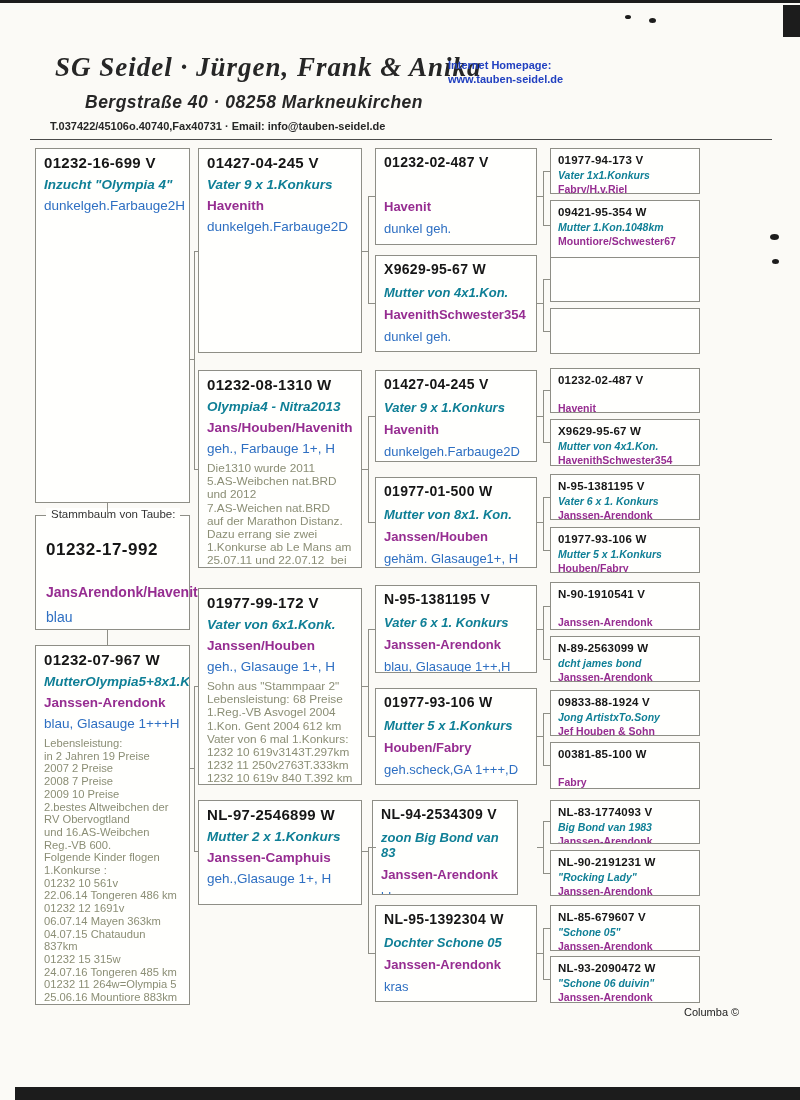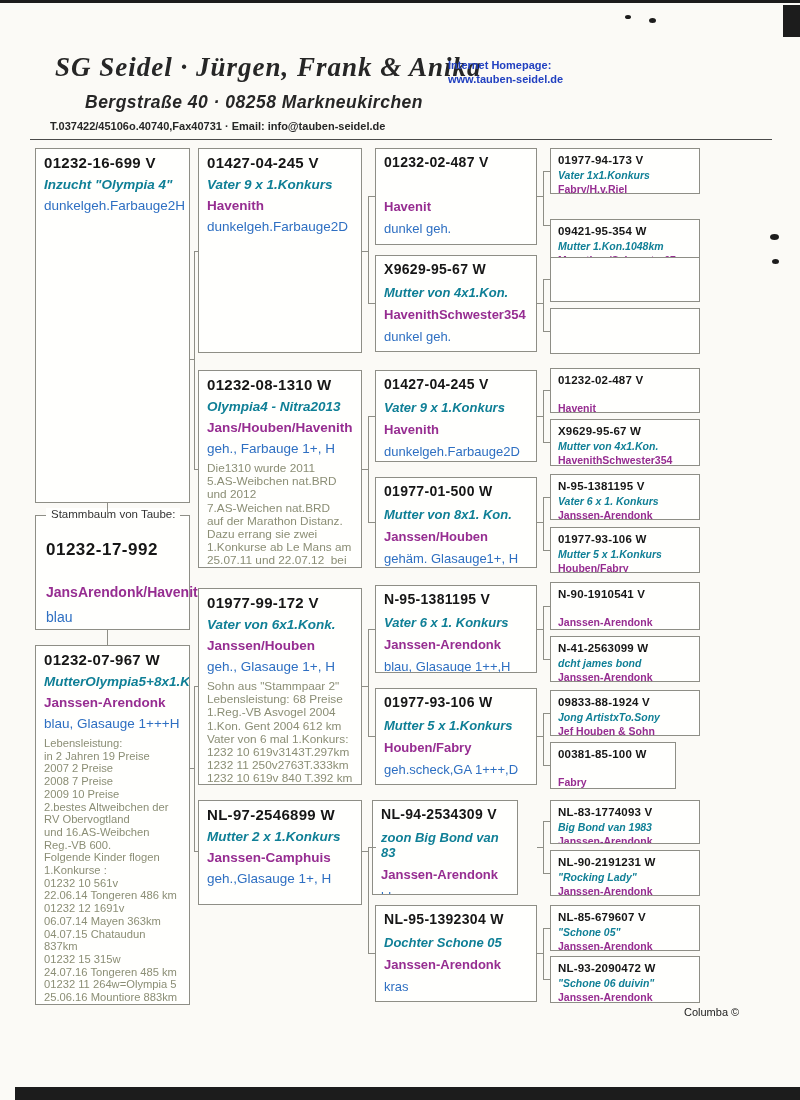--- a/index.html
+++ b/index.html
@@ -189,21 +189,21 @@
   <div class="perf">Dochter Schone 05</div>
   <div class="strain">Janssen-Arendonk</div>
   <div class="clr">kras</div>
 </div>
 
 <div class="pbox g4" style="left:550px;top:148px;width:150px;height:46px">
   <div class="ring">01977-94-173 V</div>
   <div class="perf">Vater 1x1.Konkurs</div>
   <div class="strain">Fabry/H.v.Riel</div>
 </div>
-<div class="pbox g4" style="left:550px;top:219px;width:150px;height:59px">
+<div class="pbox g4" style="left:550px;top:200px;width:150px;height:59px">
   <div class="ring">09421-95-354 W</div>
   <div class="perf">Mutter 1.Kon.1048km</div>
   <div class="strain">Mountiore/Schwester67</div>
 </div>
 <div class="pbox g4" style="left:550px;top:257px;width:150px;height:45px">
   <div class="ring"></div>
   <div class="perf"></div>
   <div class="strain"></div>
 </div>
 <div class="pbox g4" style="left:550px;top:308px;width:150px;height:46px">
@@ -230,30 +230,30 @@
   <div class="ring">01977-93-106 W</div>
   <div class="perf">Mutter 5 x 1.Konkurs</div>
   <div class="strain">Houben/Fabry</div>
 </div>
 <div class="pbox g4" style="left:550px;top:582px;width:150px;height:48px">
   <div class="ring">N-90-1910541 V</div>
   <div class="perf"></div>
   <div class="strain">Janssen-Arendonk</div>
 </div>
 <div class="pbox g4" style="left:550px;top:636px;width:150px;height:46px">
-  <div class="ring">N-41-2563099 W</div>
+  <div class="ring">N-89-2563099 W</div>
   <div class="perf">dcht james bond</div>
   <div class="strain">Janssen-Arendonk</div>
 </div>
 <div class="pbox g4" style="left:550px;top:690px;width:150px;height:46px">
   <div class="ring">09833-88-1924 V</div>
   <div class="perf">Jong ArtistxTo.Sony</div>
   <div class="strain">Jef Houben &amp; Sohn</div>
 </div>
-<div class="pbox g4" style="left:550px;top:742px;width:126px;height:47px">
+<div class="pbox g4" style="left:550px;top:742px;width:150px;height:47px">
   <div class="ring">00381-85-100 W</div>
   <div class="perf"></div>
   <div class="strain">Fabry</div>
 </div>
 <div class="pbox g4" style="left:550px;top:800px;width:150px;height:44px">
   <div class="ring">NL-83-1774093 V</div>
   <div class="perf">Big Bond van 1983</div>
   <div class="strain">Janssen-Arendonk</div>
 </div>
 <div class="pbox g4" style="left:550px;top:850px;width:150px;height:46px">

